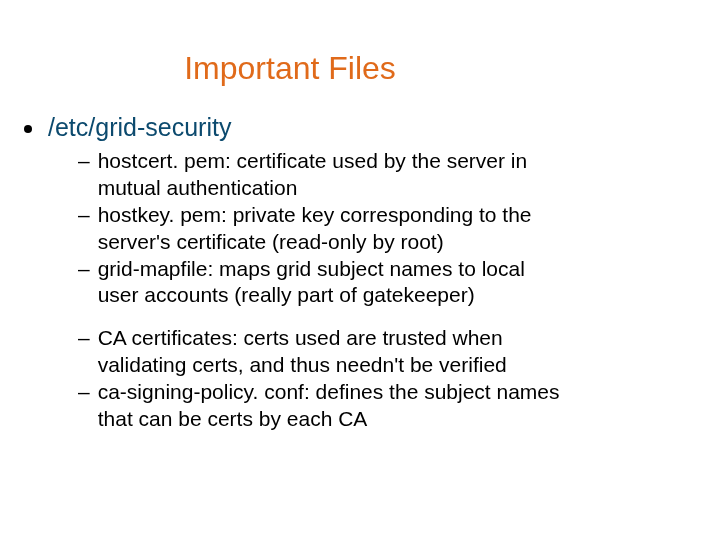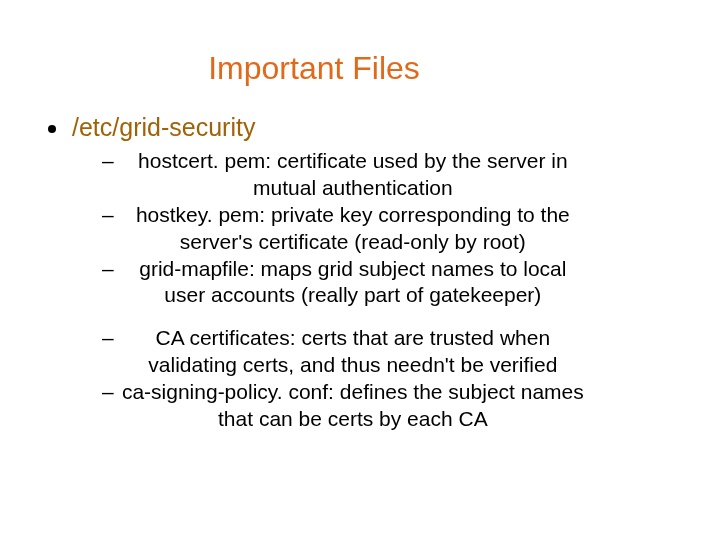--- a/index.html
+++ b/index.html
@@ -10,21 +10,20 @@
     background: #ffffff;
     font-family: Verdana, Geneva, sans-serif;
     overflow: hidden;
   }
   .slide {
     position: relative;
     width: 600px;
     height: 540px;
     box-sizing: border-box;
     padding: 40px 40px 40px 20px;
-    margin-left: 24px;
   }
   .title {
     text-align: center;
     font-size: 32px;
     color: #e06a1a;
     margin: 10px 0 26px 0;
     font-weight: normal;
   }
   .section {
     margin-bottom: 16px;
@@ -39,41 +38,40 @@
     height: 8px;
     background: #000;
     border-radius: 50%;
     flex: 0 0 auto;
     margin-top: 12px;
     margin-right: 16px;
     margin-left: 4px;
   }
   .section-title {
     font-size: 25px;
-    color: #a16207;
+    color: #0c4a6e;
   }
   .sub-list {
     margin: 2px 0 0 0;
     padding: 0 0 0 58px;
   }
   .sub-item {
     display: flex;
     align-items: flex-start;
     font-size: 21px;
     color: #000;
     line-height: 1.28;
     margin-bottom: 0px;
   }
   .dash {
     flex: 0 0 auto;
     margin-right: 8px;
   }
   .sub-text {
     flex: 1 1 auto;
-    text-align: center;
   }
 </style>
 </head>
 <body>
 
 <div class="slide">
 
   <div class="title">Important Files</div>
 
   <div class="section">
@@ -94,21 +92,21 @@
         <span class="dash">–</span>
         <span class="sub-text">grid-mapfile: maps grid subject names to local user accounts (really part of gatekeeper)</span>
       </div>
     </div>
   </div>
 
   <div class="section">
     <div class="sub-list">
       <div class="sub-item">
         <span class="dash">–</span>
-        <span class="sub-text">CA certificates: certs that are trusted when validating certs, and thus needn't be verified</span>
+        <span class="sub-text">CA certificates: certs used are trusted when validating certs, and thus needn't be verified</span>
       </div>
       <div class="sub-item">
         <span class="dash">–</span>
         <span class="sub-text">ca-signing-policy. conf: defines the subject names that can be certs by each CA</span>
       </div>
     </div>
   </div>
 
 </div>
 

